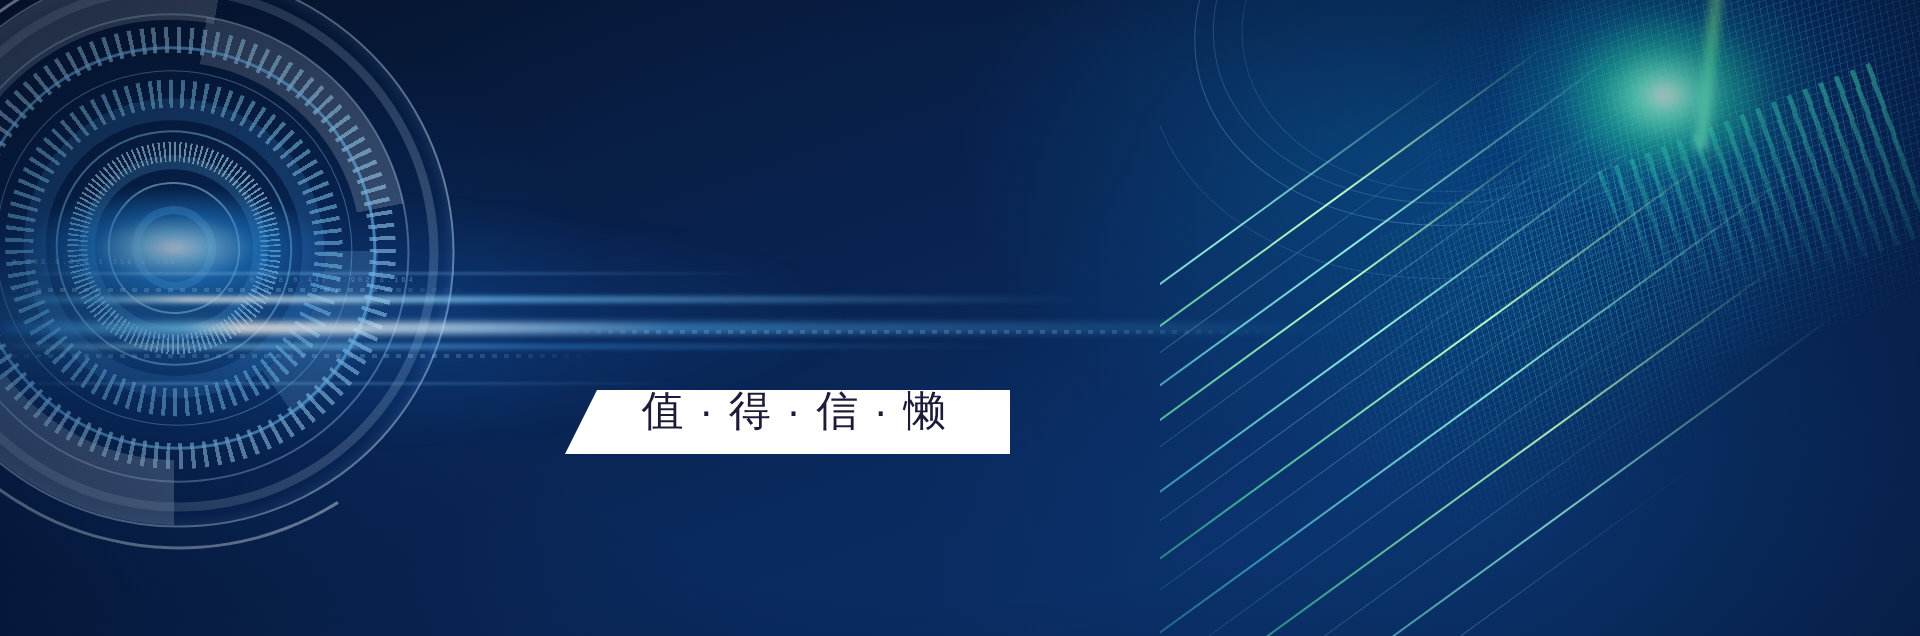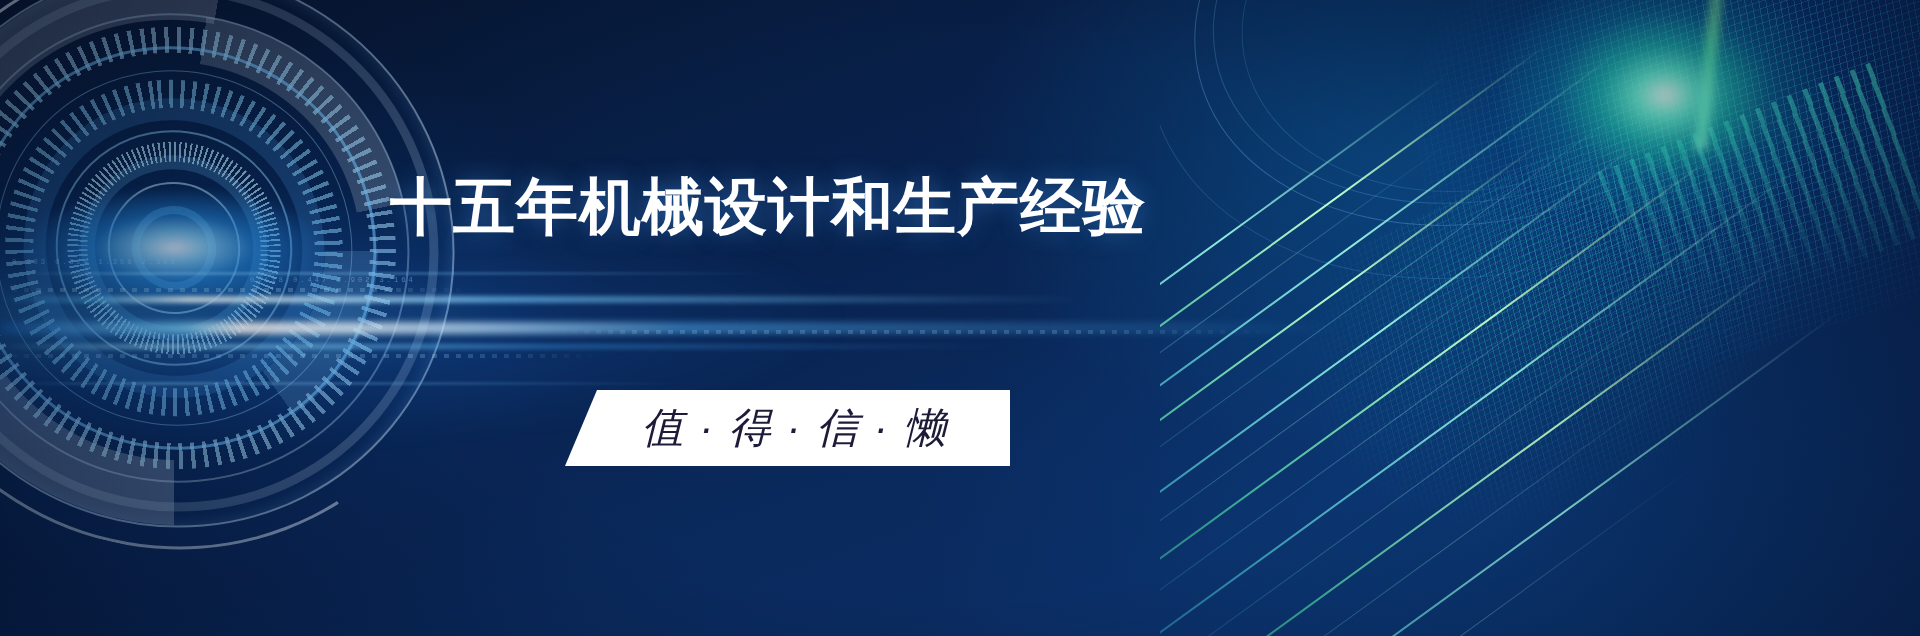--- a/index.html
+++ b/index.html
@@ -154,25 +154,25 @@
   .headline{
     position:absolute;left:390px;top:170px;width:800px;height:74px;
     display:flex;align-items:center;
     color:#ffffff;font-weight:bold;font-size:62px;line-height:1;
     letter-spacing:1px;white-space:nowrap;
     text-shadow:0 0 22px rgba(80,170,255,.45), 0 2px 10px rgba(0,25,70,.65);
   }
 
   
   .plaque{
-    position:absolute;left:565px;top:390px;width:445px;height:76px;
+    position:absolute;left:565px;top:390px;width:445px;height:64px;
     background:#ffffff;
     clip-path:polygon(32px 0, 100% 0, 100% 100%, 0 100%);
     box-shadow:0 6px 26px rgba(0,12,40,.45);
-    display:flex;align-items:center;justify-content:center;font-style:italic;
+    display:flex;justify-content:center;
   }
   .plaque-text{
     color:#1d1b38;font-size:42px;line-height:1;letter-spacing:2px;white-space:nowrap;
     font-weight:400;padding-left:14px;
   }
 </style>
 </head>
 <body>
 
 <div class="stage">
@@ -239,19 +239,18 @@
       <div class="streak dim" style="top:384px; width:820px;"></div>
       <div class="streak g" style="top:418px; width:880px;"></div>
       <div class="streak dim" style="top:452px; width:740px;"></div>
       <div class="streak" style="top:492px; width:900px;"></div>
       <div class="streak dim" style="top:532px; width:690px;"></div>
     </div>
   </div>
 
   <div class="vignette"></div>
 
-  <div class="headline">十五年机械设计和生产经验</div>
 
   <div class="plaque">
     <span class="plaque-text">值 · 得 · 信 · 懒</span>
   </div>
 
 </div>
 
 </body></html>

